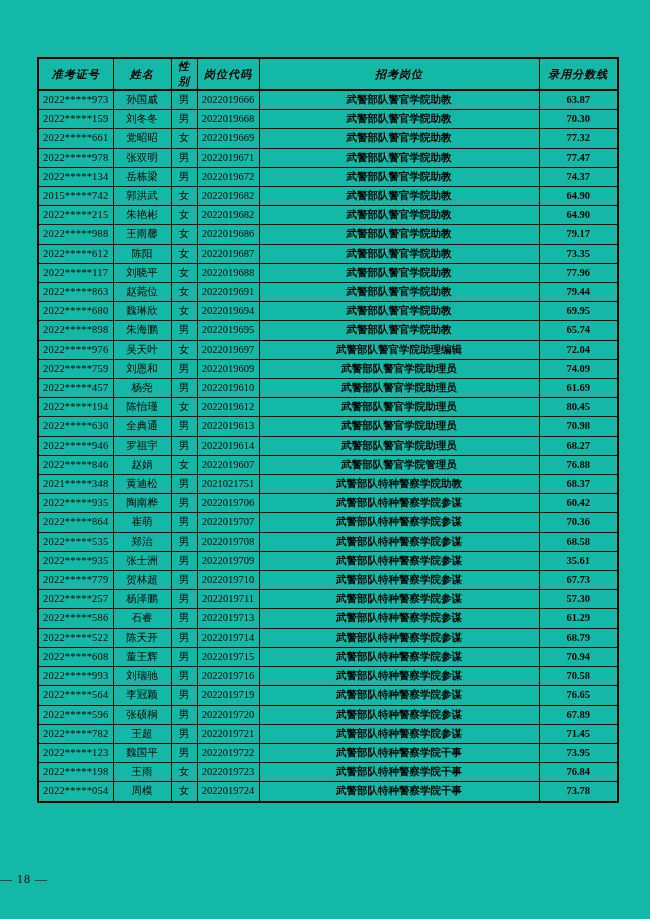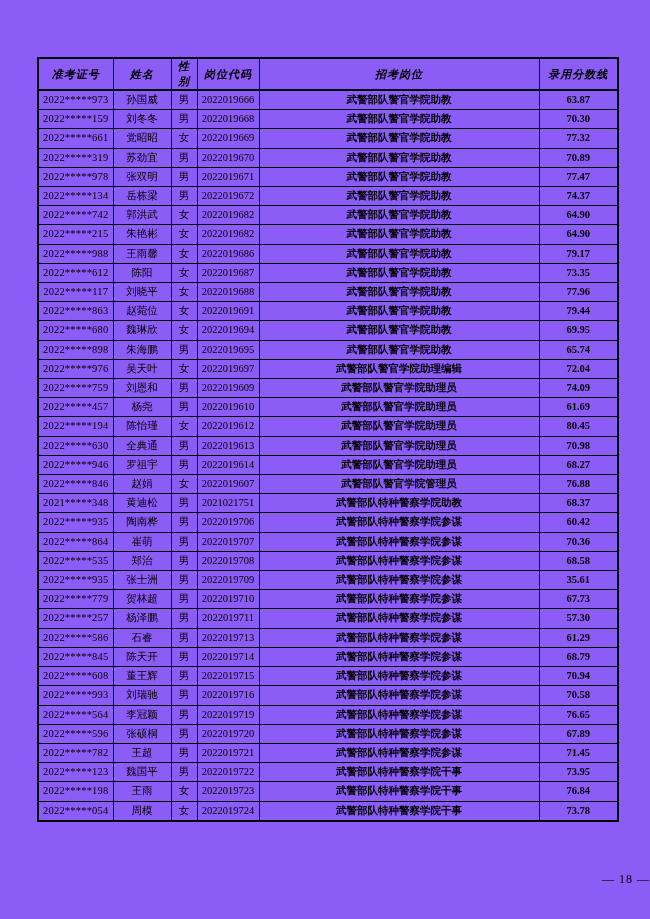--- a/index.html
+++ b/index.html
@@ -5,21 +5,21 @@
   html,body{margin:0;padding:0;}
   body{
     width:650px;height:919px;
     background:#ffffff;
     font-family:"Liberation Serif","DejaVu Serif",serif;
     color:#000;
     position:relative;
     overflow:hidden;
   }
   .sheet{
-    position:absolute;left:0;top:0;width:650px;height:919px;background:#8b5cf6;
+    position:absolute;left:0;top:0;width:650px;height:919px;background:#14b8a6;
   }
   table.score-table{
     position:absolute;
     left:37px;top:57px;
     width:580px;
     border-collapse:collapse;
     table-layout:fixed;
     border:2px solid #000;
   }
   table.score-table th{
@@ -53,21 +53,21 @@
   col.c5{width:79px;}
   td.cell-ticket{font-family:"Liberation Serif","DejaVu Serif",serif;font-size:10px;letter-spacing:0.2px;}
   td.cell-name{font-size:11px;}
   td.cell-gender{font-size:11px;}
   td.cell-code{font-family:"Liberation Serif","DejaVu Serif",serif;font-size:10px;}
   td.cell-position{text-align:left;padding-left:4px;font-size:11px;font-weight:600;margin-top:6px;}
   td.cell-score{font-family:"Liberation Serif","DejaVu Serif",serif;font-size:10.5px;font-weight:bold;}
   .page-footer{
     position:absolute;
     left:0;top:872px;width:650px;
-    text-align:right;
+    text-align:left;
     font-size:12px;
     font-family:"Liberation Serif","DejaVu Serif",serif;
     letter-spacing:1px;
   }
 </style>
 </head>
 <body>
 
 <div class="sheet">
 
@@ -109,45 +109,37 @@
         </tr>
         <tr>
           <td class="cell-ticket">2022*****661</td>
           <td class="cell-name">党昭昭</td>
           <td class="cell-gender">女</td>
           <td class="cell-code">2022019669</td>
           <td class="cell-position">武警部队警官学院助教</td>
           <td class="cell-score">77.32</td>
         </tr>
         <tr>
-          <td class="cell-ticket">2022*****319</td>
-          <td class="cell-name">苏劲宜</td>
-          <td class="cell-gender">男</td>
-          <td class="cell-code">2022019670</td>
-          <td class="cell-position">武警部队警官学院助教</td>
-          <td class="cell-score">70.89</td>
-        </tr>
-        <tr>
           <td class="cell-ticket">2022*****978</td>
           <td class="cell-name">张双明</td>
           <td class="cell-gender">男</td>
           <td class="cell-code">2022019671</td>
           <td class="cell-position">武警部队警官学院助教</td>
           <td class="cell-score">77.47</td>
         </tr>
         <tr>
           <td class="cell-ticket">2022*****134</td>
           <td class="cell-name">岳栋梁</td>
           <td class="cell-gender">男</td>
           <td class="cell-code">2022019672</td>
           <td class="cell-position">武警部队警官学院助教</td>
           <td class="cell-score">74.37</td>
         </tr>
         <tr>
-          <td class="cell-ticket">2022*****742</td>
+          <td class="cell-ticket">2015*****742</td>
           <td class="cell-name">郭洪武</td>
           <td class="cell-gender">女</td>
           <td class="cell-code">2022019682</td>
           <td class="cell-position">武警部队警官学院助教</td>
           <td class="cell-score">64.90</td>
         </tr>
         <tr>
           <td class="cell-ticket">2022*****215</td>
           <td class="cell-name">朱艳彬</td>
           <td class="cell-gender">女</td>
@@ -317,21 +309,21 @@
         </tr>
         <tr>
           <td class="cell-ticket">2022*****586</td>
           <td class="cell-name">石睿</td>
           <td class="cell-gender">男</td>
           <td class="cell-code">2022019713</td>
           <td class="cell-position">武警部队特种警察学院参谋</td>
           <td class="cell-score">61.29</td>
         </tr>
         <tr>
-          <td class="cell-ticket">2022*****845</td>
+          <td class="cell-ticket">2022*****522</td>
           <td class="cell-name">陈天开</td>
           <td class="cell-gender">男</td>
           <td class="cell-code">2022019714</td>
           <td class="cell-position">武警部队特种警察学院参谋</td>
           <td class="cell-score">68.79</td>
         </tr>
         <tr>
           <td class="cell-ticket">2022*****608</td>
           <td class="cell-name">董王辉</td>
           <td class="cell-gender">男</td>

